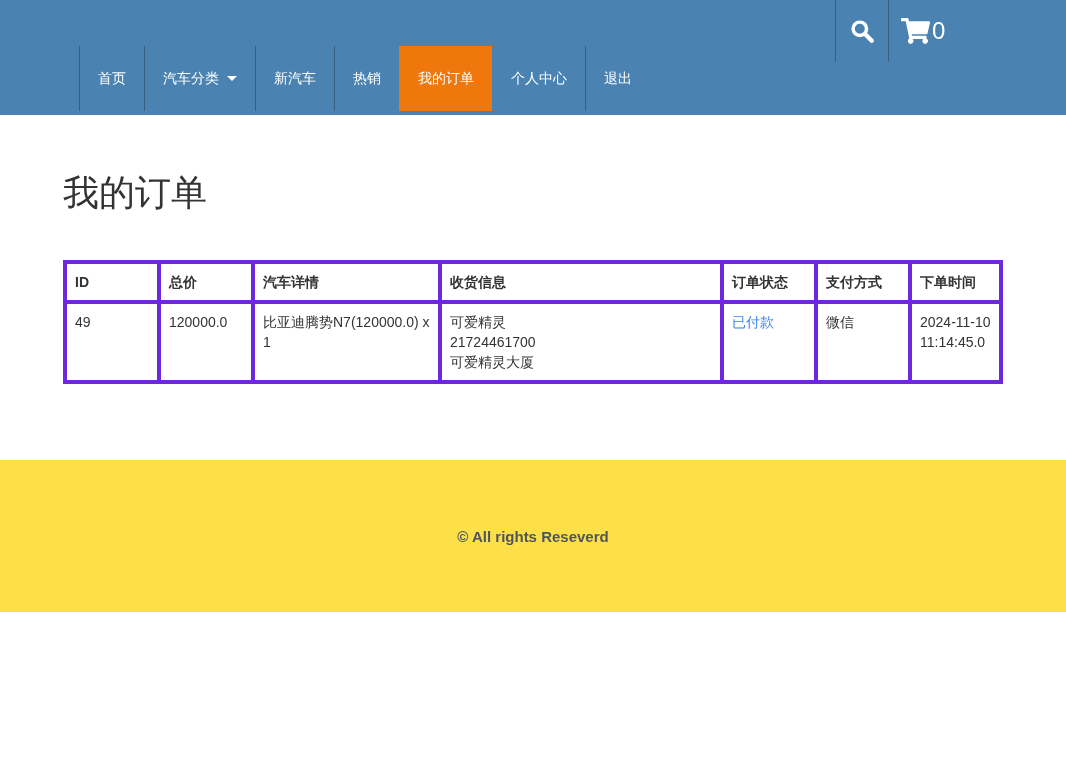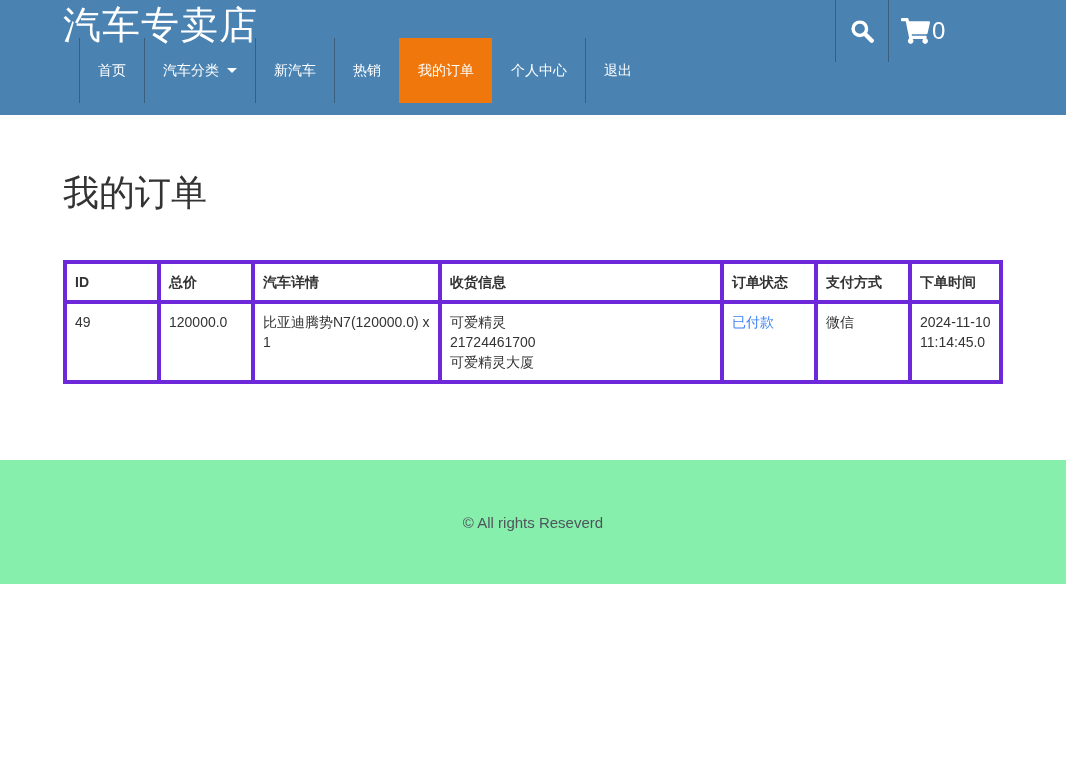--- a/index.html
+++ b/index.html
@@ -16,21 +16,21 @@
     position: relative;
     width: 100%; height: 115px;
     background: #4a82b2;
   }
   .brand {
     position: absolute; left: 63px; top: 3px;
     font-size: 38px; color: #ffffff; font-weight: 400;
     letter-spacing: 1px; cursor: pointer; line-height: 1.2;
   }
   .nav {
-    position: absolute; left: 79px; bottom: 12px;
+    position: absolute; left: 79px; bottom: 4px;
     height: 65px; display: flex; align-items: stretch;
   }
   .nav-item {
     display: flex; align-items: center;
     padding: 0 18px;
     color: #ffffff; font-size: 14px;
     border-left: 1px solid rgba(40,50,60,0.45);
     cursor: pointer; white-space: nowrap;
   }
   .nav-item.active {
@@ -77,33 +77,32 @@
     border: 4px solid #6d28d9;
     padding: 8px; text-align: left; vertical-align: top;
     line-height: 20px;
   }
   .orders-table th { font-weight: 700; }
   .status-paid { color: #3b82f6; }
 
   
   .footer {
     margin-top: 76px;
-    width: 100%; height: 124px;
-    background: #86efac;
-    display: flex; align-items: center; justify-content: center;
+    width: 100%; height: 152px;
+    background: #fde047;
+    display: flex; align-items: center; justify-content: center; font-weight: bold;
   }
   .footer-text { color: #4e565c; font-size: 15px; }
 </style>
 </head>
 <body>
 
 <div class="page">
 
   <div class="header">
-    <div class="brand">汽车专卖店</div>
 
     <div class="nav">
       <div class="nav-item">
         <span>首页</span>
       </div>
       <div class="nav-item">
         <span>汽车分类</span>
         <span class="caret"></span>
       </div>
       <div class="nav-item">

